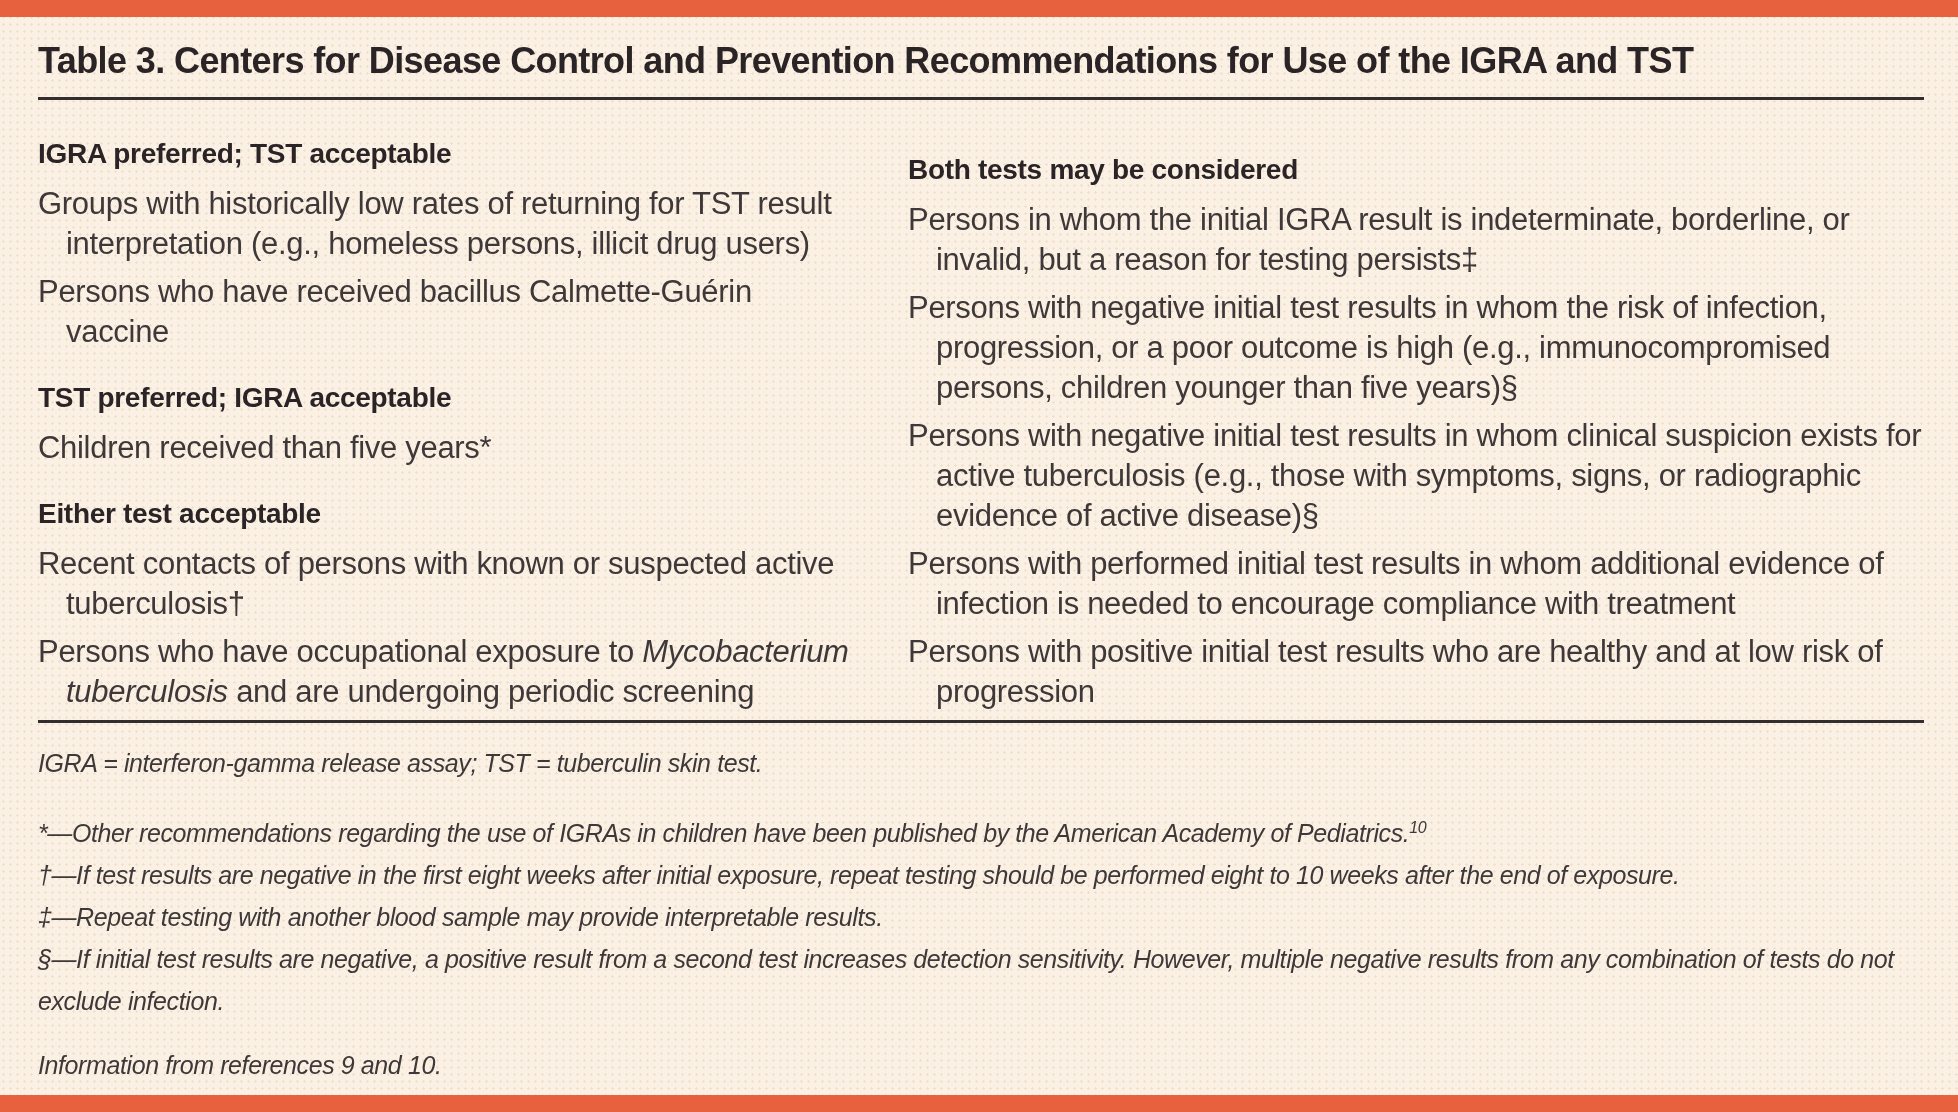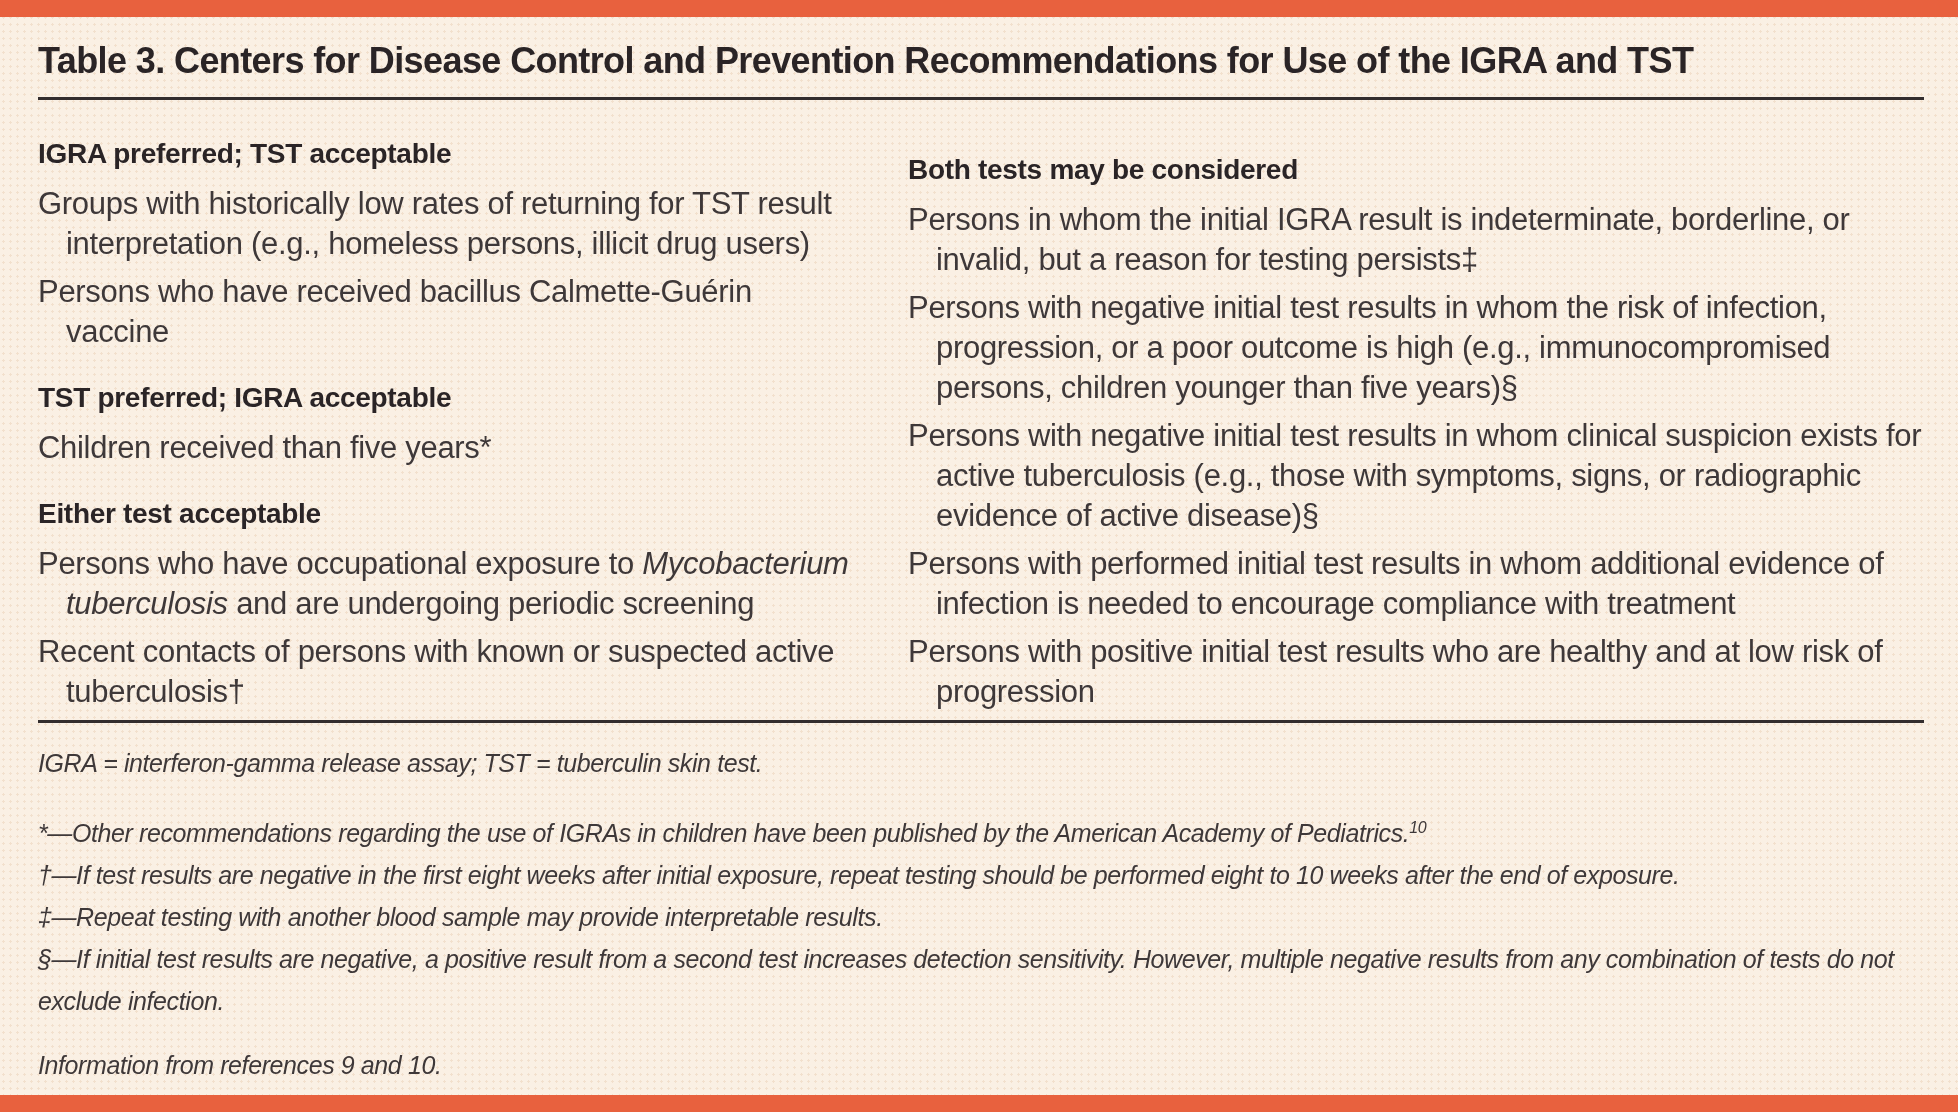--- a/index.html
+++ b/index.html
@@ -106,22 +106,22 @@
           <div class="col-heading">IGRA preferred; TST acceptable</div>
           <div class="item"><span>Groups with historically low rates of returning for TST result interpretation (e.g., homeless persons, illicit drug users)</span></div>
           <div class="item"><span>Persons who have received bacillus Calmette-Guérin vaccine</span></div>
         </div>
         <div class="section">
           <div class="col-heading">TST preferred; IGRA acceptable</div>
           <div class="item"><span>Children received than five years*</span></div>
         </div>
         <div class="section">
           <div class="col-heading">Either test acceptable</div>
+          <div class="item"><span>Recent contacts of persons with known or suspected active tuberculosis†</span></div>
           <div class="item"><span>Persons who have occupational exposure to </span><span class="it">Mycobacterium tuberculosis</span><span> and are undergoing periodic screening</span></div>
-          <div class="item"><span>Recent contacts of persons with known or suspected active tuberculosis†</span></div>
         </div>
       </div>
     <div class="col col-right">
         <div class="section">
           <div class="col-heading">Both tests may be considered</div>
           <div class="item"><span>Persons in whom the initial IGRA result is indeterminate, borderline, or invalid, but a reason for testing persists‡</span></div>
           <div class="item"><span>Persons with negative initial test results in whom the risk of infection, progression, or a poor outcome is high (e.g., immunocompromised persons, children younger than five years)§</span></div>
           <div class="item"><span>Persons with negative initial test results in whom clinical suspicion exists for active tuberculosis (e.g., those with symptoms, signs, or radiographic evidence of active disease)§</span></div>
           <div class="item"><span>Persons with performed initial test results in whom additional evidence of infection is needed to encourage compliance with treatment</span></div>
           <div class="item"><span>Persons with positive initial test results who are healthy and at low risk of progression</span></div>

